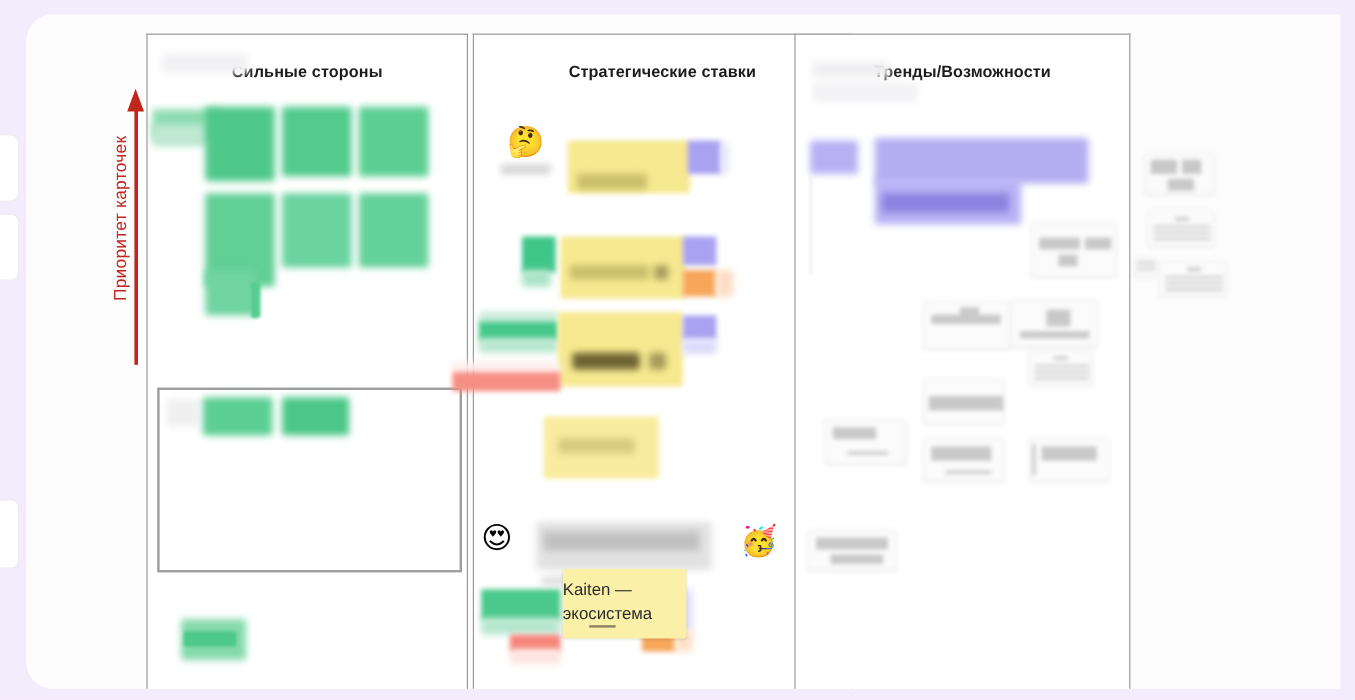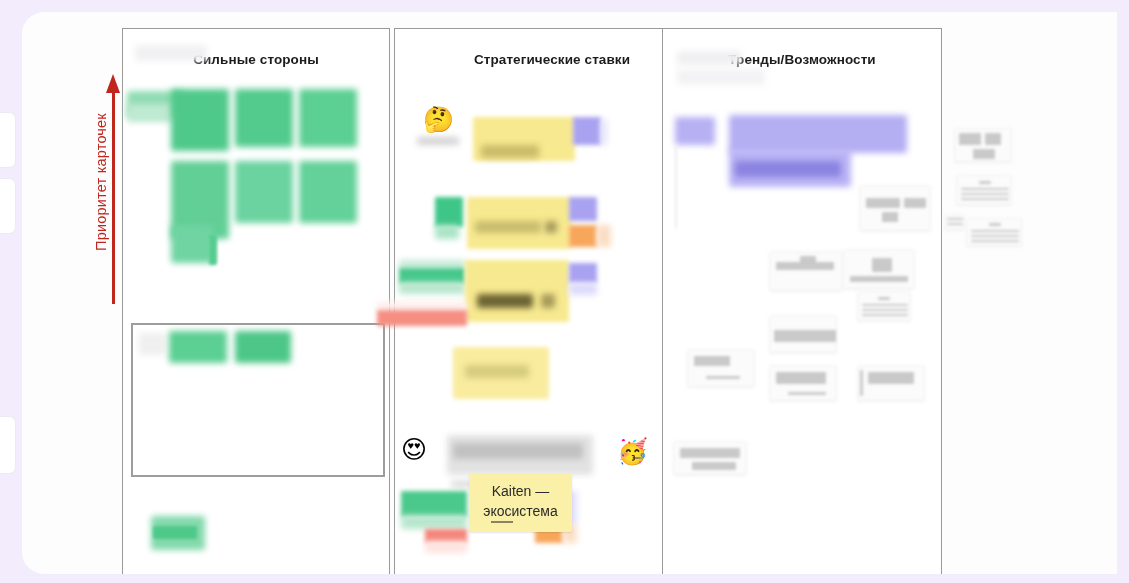--- a/index.html
+++ b/index.html
@@ -135,21 +135,21 @@
     left: 447px; top: 462px;
     width: 103px; height: 58px;
     background: #fbf0a8;
     border-radius: 2px;
     box-shadow: 0 1px 2px rgba(0,0,0,.10);
   }
   #kaiten-card .kt-text {
     position: absolute;
     left: 0; top: 7px;
     width: 100%;
-    text-align: center;
+    text-align: left;
     font-size: 14px;
     color: #2b2b2b;
     line-height: 1.45;
   }
   #kaiten-card .kt-rule {
     position: absolute;
     left: 22px; bottom: 9px;
     width: 22px; height: 2px;
     background: #8a8360;
   }

